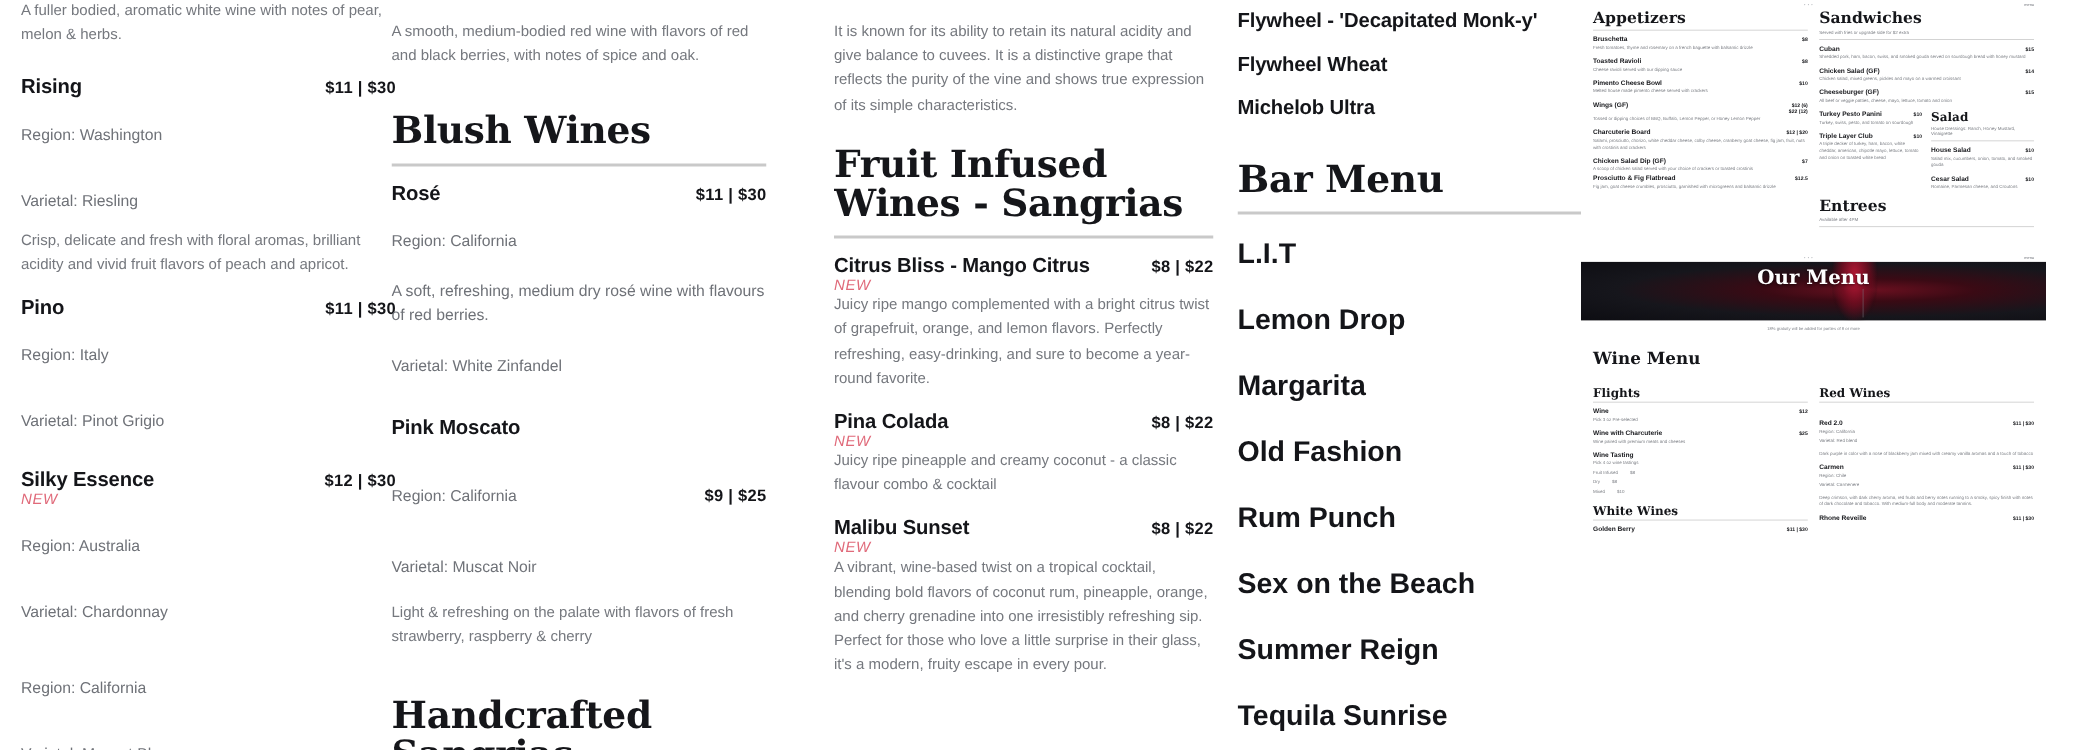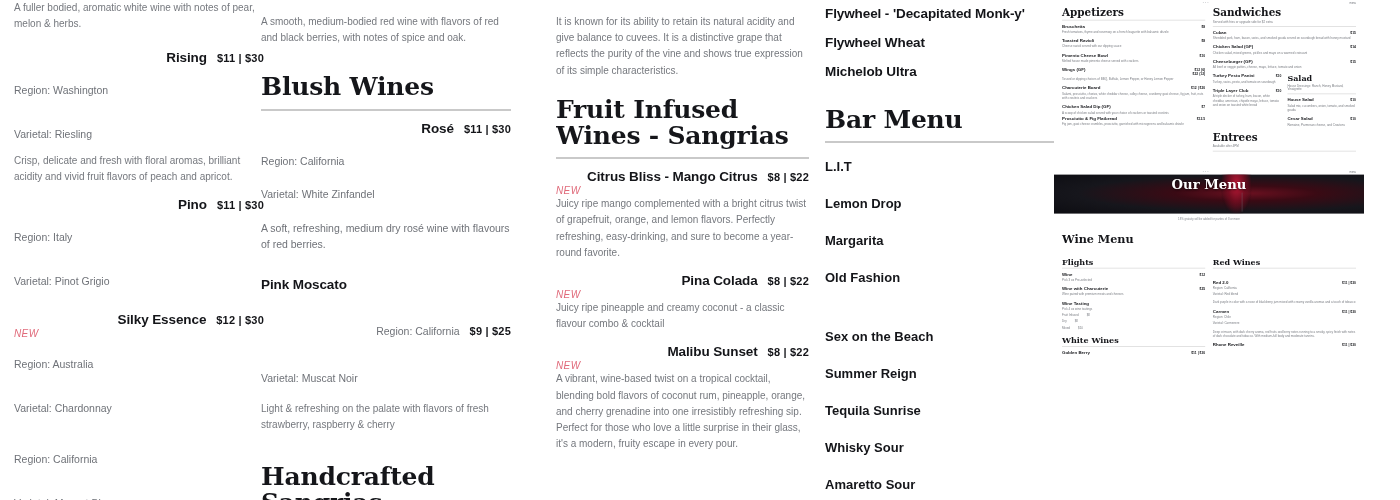--- a/index.html
+++ b/index.html
@@ -18,32 +18,32 @@
   .col4{left:825px;width:250px;}
 
   .secthead{
     font-family:"DejaVu Serif", serif;font-weight:700;
     font-size:25px;line-height:1.05;letter-spacing:-0.2px;color:#15161a;
     margin:0 0 8px 0;
   }
   .rule{height:2px;background:#c9c9c9;margin:0 0 10px 0;}
 
   .item{margin:0 0 2px 0;}
-  .itemhead{display:flex;justify-content:flex-end;align-items:baseline;gap:10px;}
+  .itemhead{display:flex;justify-content:space-between;align-items:baseline;gap:10px;}
   .iname{font-size:13.5px;font-weight:700;color:#141519;letter-spacing:-0.1px;}
   .iprice{font-size:11px;font-weight:700;color:#141519;white-space:nowrap;letter-spacing:0.2px;}
   .new{font-size:10px;font-style:italic;color:#e06a7a;letter-spacing:.4px;margin:1px 0 0 0;}
   .meta{font-size:10.5px;color:#6f7278;line-height:1.5;margin:18px 0 0 0;}
   .desc{font-size:10px;color:#75787e;line-height:1.62;margin:0;}
   .gap6{height:6px;}.gap10{height:10px;}.gap14{height:14px;}.gap18{height:18px;}
   .gap22{height:22px;}.gap28{height:28px;}
 
   .simple{display:flex;justify-content:space-between;align-items:flex-start;}
   .simple .iname{font-size:13.5px;}
-  .barline{font-size:13px;font-weight:700;color:#141519;}
+  .barline{font-size:19px;font-weight:700;color:#141519;}
 
   
   .preview{position:absolute;left:1054px;top:0;width:310px;height:500px;overflow:hidden;background:#fff;}
   .mini{position:absolute;left:0;top:0;width:1550px;transform:scale(0.2);transform-origin:0 0;
         font-family:"Liberation Sans", sans-serif;}
   .mini-pad{padding:0 40px;}
   .m-h1{font-family:"DejaVu Serif", serif;font-weight:700;font-size:52px;margin:0 0 8px;color:#15161a;}
   .m-h2{font-family:"DejaVu Serif", serif;font-weight:700;font-size:40px;margin:0 0 6px;color:#15161a;}
   .m-rule{height:3px;background:#cfcfcf;margin:0 0 16px;}
   .m-row{display:flex;justify-content:space-between;align-items:baseline;gap:14px;}
@@ -135,22 +135,22 @@
 
       <div class="secthead">Blush Wines</div>
       <div class="rule"></div>
 
       <div class="item">
         <div class="itemhead">
           <span class="iname">Rosé</span>
           <span class="iprice">$11 | $30</span>
         </div>
         <div class="meta">Region: California</div>
+        <div class="meta">A soft, refreshing, medium dry rosé wine with flavours of red berries.</div>
         <div class="meta">Varietal: White Zinfandel</div>
-        <div class="meta">A soft, refreshing, medium dry rosé wine with flavours of red berries.</div>
       </div>
       <div class="gap22"></div>
 
       <div class="item">
         <div class="iname">Pink Moscato</div>
         <div class="gap14"></div>
         <div class="itemhead">
           <span class="meta">Region: California</span>
           <span class="iprice">$9 | $25</span>
         </div>
@@ -242,20 +242,21 @@
       <div class="gap6"></div>
 
       <div class="barline">L.I.T</div>
         <div class="gap22"></div>
       <div class="barline">Lemon Drop</div>
         <div class="gap22"></div>
       <div class="barline">Margarita</div>
         <div class="gap22"></div>
       <div class="barline">Old Fashion</div>
         <div class="gap22"></div>
+      <div class="barline">Rum Punch</div>
         <div class="gap22"></div>
       <div class="barline">Sex on the Beach</div>
         <div class="gap22"></div>
       <div class="barline">Summer Reign</div>
         <div class="gap22"></div>
       <div class="barline">Tequila Sunrise</div>
         <div class="gap22"></div>
       <div class="barline">Whisky Sour</div>
         <div class="gap22"></div>
       <div class="barline">Amaretto Sour</div>

